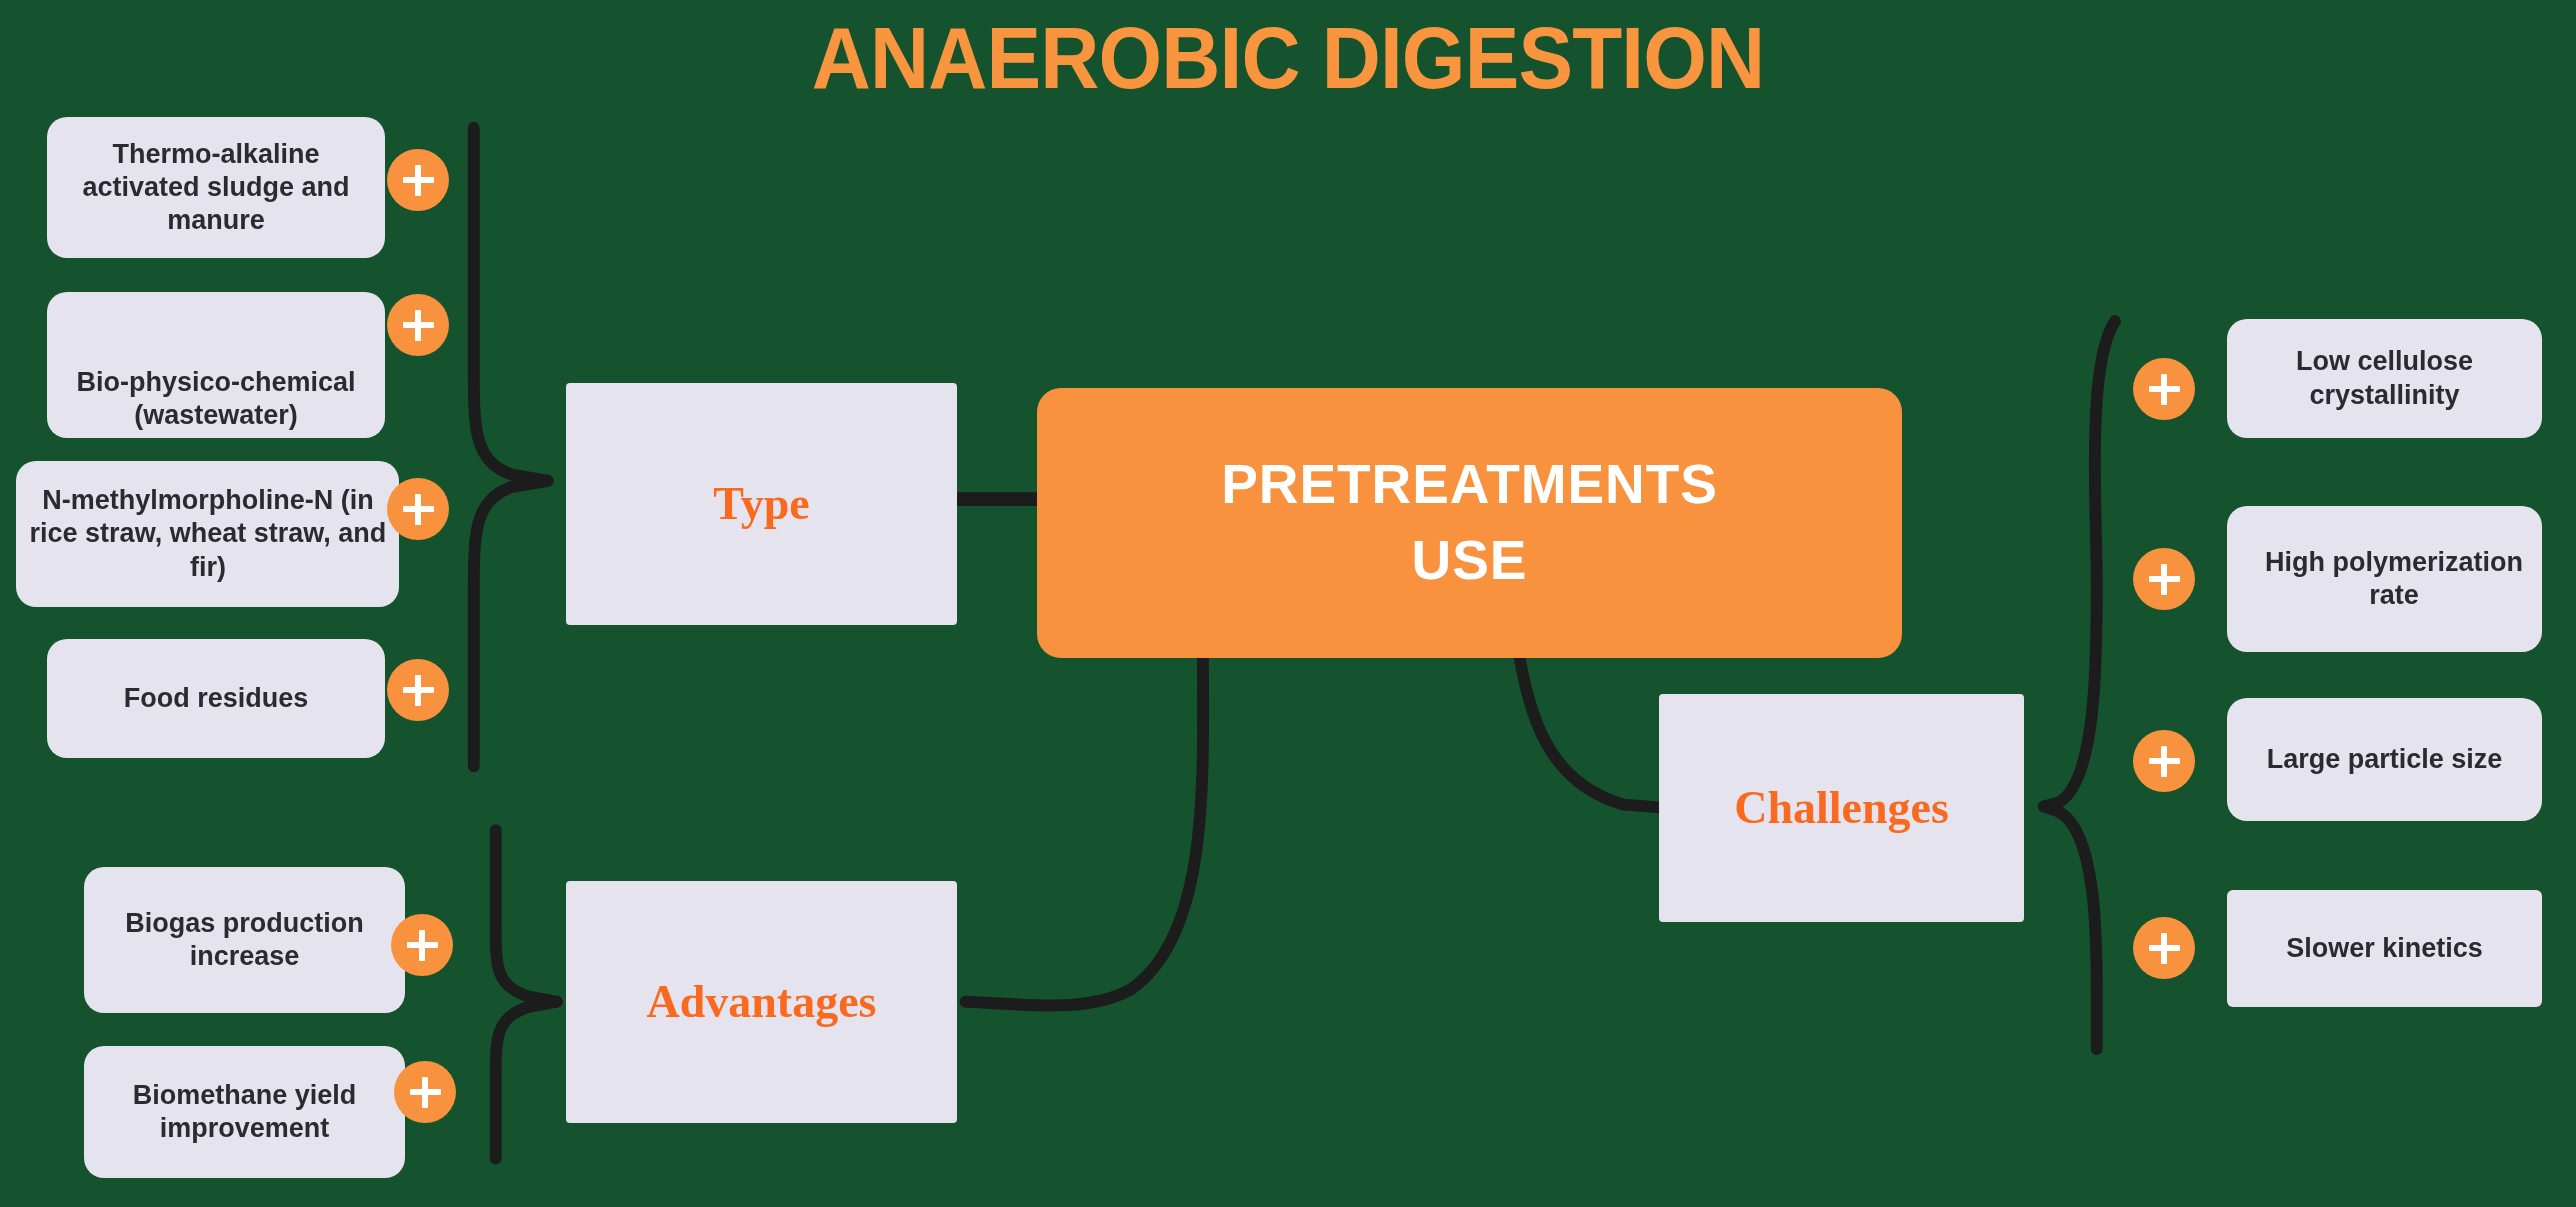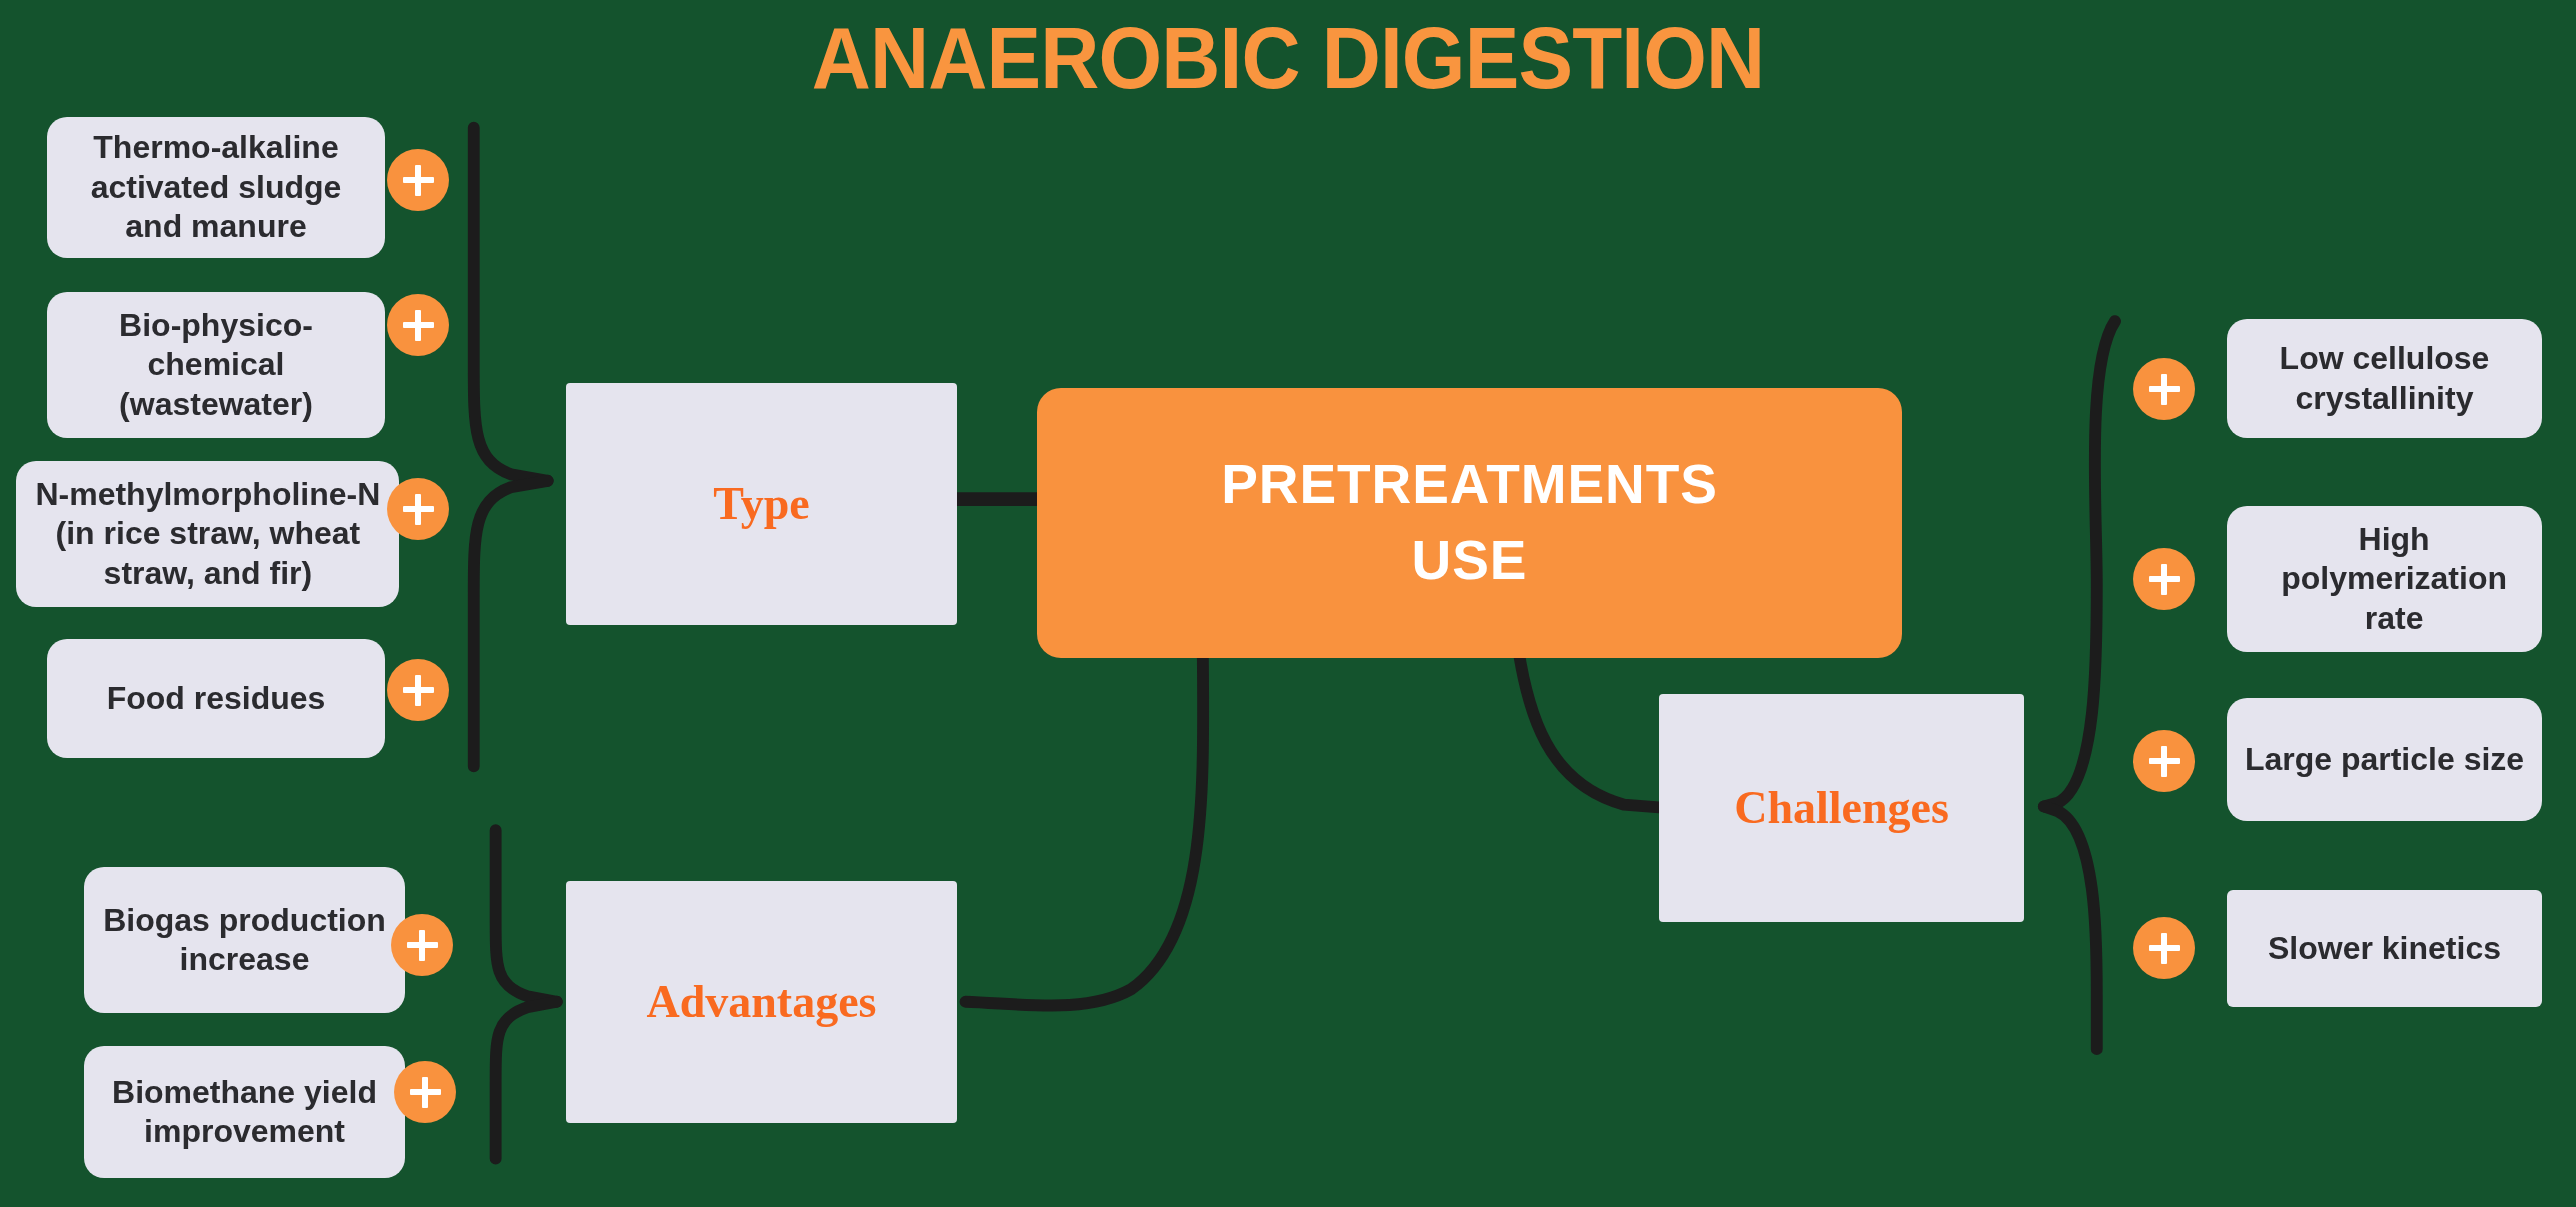--- a/index.html
+++ b/index.html
@@ -44,21 +44,21 @@
     display: flex;
     align-items: center;
     justify-content: center;
     text-align: center;
     color: #2B2B2F;
     font-family: "Liberation Sans", sans-serif;
     font-weight: bold;
     line-height: 1.23;
   }
   .leaf {
-    font-size: 32px;
+    font-size: 27px;
     padding: 5.5px 12.8px;
   }
   .branch {
     font-family: "Liberation Serif", serif;
     font-weight: bold;
     color: #F96A20;
     font-size: 46px;
     border-radius: 4px;
   }
   #center-node {
@@ -153,21 +153,21 @@
 
   <div class="node branch" style="left:1659px; top:694px; width:365px; height:228px;">
     <span>Challenges</span>
   </div>
 
   <div class="node leaf" style="left:47px; top:117px; width:338px; height:141px;">
     <span>Thermo-alkaline activated sludge and manure</span>
   </div>
   <div class="plus" style="left:387px; top:149px;"></div>
 
-  <div class="node leaf" style="left:47px; top:292px; width:338px; height:146px;">
+  <div class="node leaf" style="left:47px; top:292px; width:338px; height:146px;align-items:flex-end;">
     <span>Bio-physico-chemical (wastewater)</span>
   </div>
   <div class="plus" style="left:387px; top:294px;"></div>
 
   <div class="node leaf" style="left:16.4px; top:461px; width:383px; height:146px;">
     <span>N-methylmorpholine-N (in rice straw, wheat straw, and fir)</span>
   </div>
   <div class="plus" style="left:387px; top:478px;"></div>
 
   <div class="node leaf" style="left:47px; top:639px; width:338px; height:119px;">

